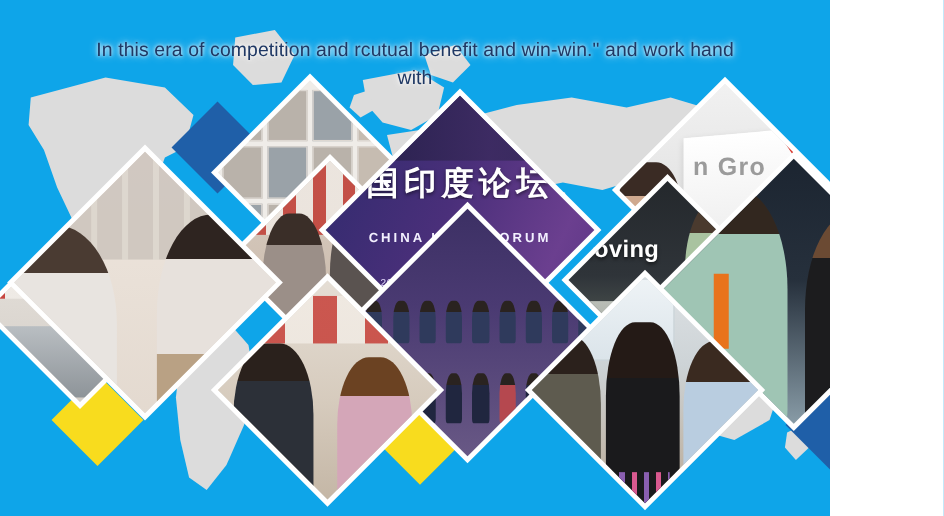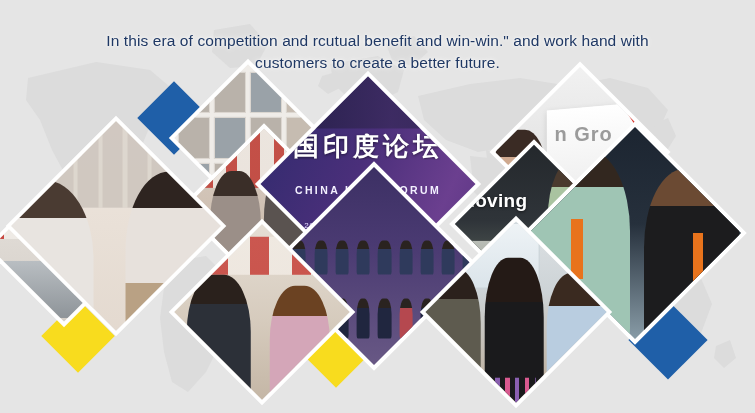--- a/index.html
+++ b/index.html
@@ -3,21 +3,21 @@
 <meta charset="utf-8">
 <title>Company Banner</title>
 <style>
   * { margin:0; padding:0; box-sizing:border-box; }
   html,body { width:755px; height:413px; overflow:hidden; }
   body {
     font-family:"Liberation Sans", sans-serif;
     background:#ffffff;
     position:relative;
   }
-  #stage { position:relative; width:755px; height:413px; background:#e5e5e5; overflow:hidden; }
+  #stage { position:relative; width:664px; height:413px; background:#0ea5e9; overflow:hidden; }
 
   
   .worldmap { position:absolute; inset:0; z-index:0; }
   .worldmap svg { width:100%; height:100%; display:block; }
 
   
   .tagline {
     position:absolute; z-index:30;
     left:0; right:0; top:30px;
     text-align:center;
@@ -354,21 +354,20 @@
 
         <path d="M322 76 L336 72 L340 88 L328 94 L318 86 Z"></path>
 
         <path d="M444 246 L456 242 L462 266 L450 276 L442 262 Z"></path>
       </g>
     </svg>
   </div>
 
   <div class="tagline">
     <span class="l1">In this era of competition and rcutual benefit and win-win." and work hand with</span>
-    <span class="l2">customers to create a better future.</span>
   </div>
 
   <div class="collage">
 
     <div class="dia solid" style="left:148px; top:92px; width:52px; height:52px;"></div>
 
     <div class="dia solid yellow" style="left:550px; top:91px; width:54px; height:54px;"></div>
 
     <div class="dia solid yellow" style="left:52px; top:310px; width:52px; height:52px;"></div>
 

